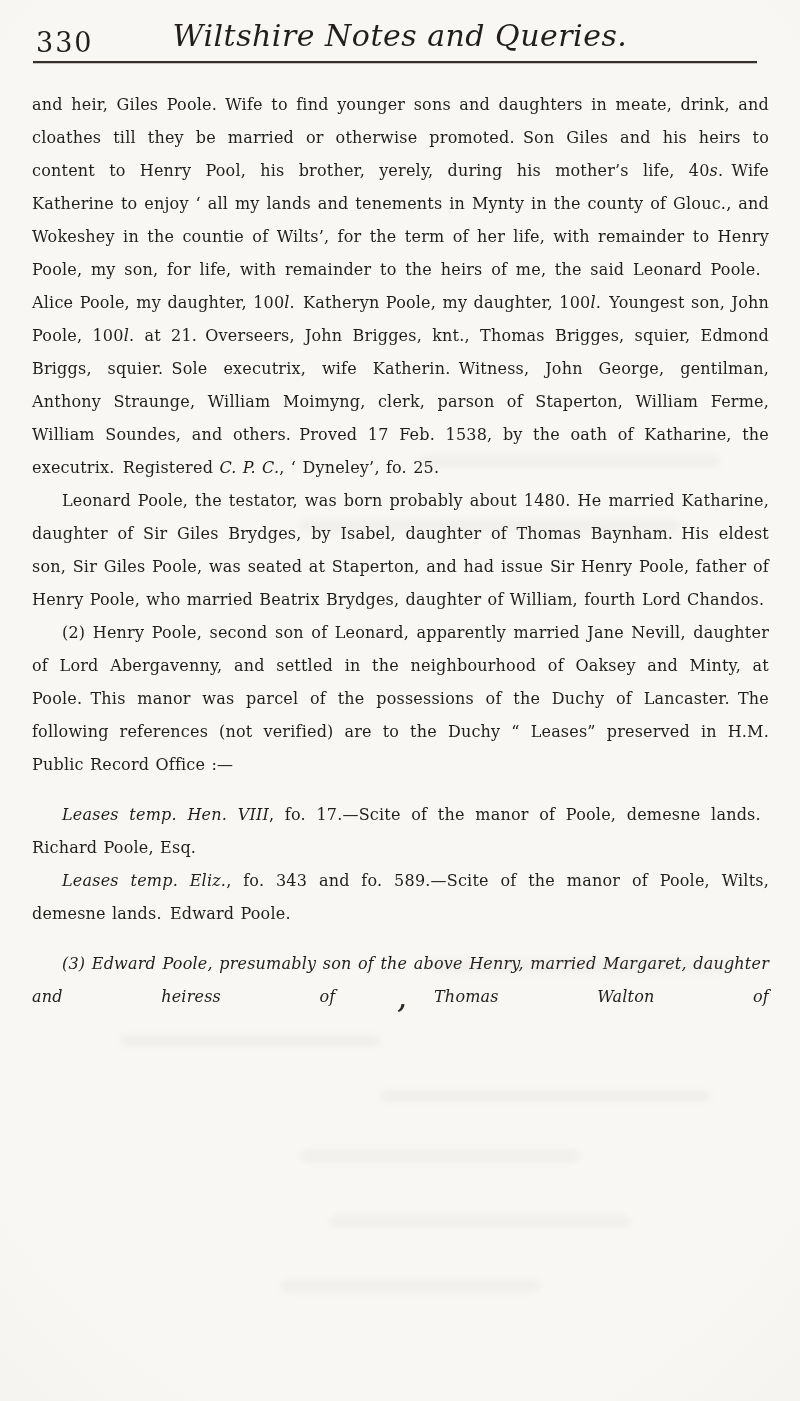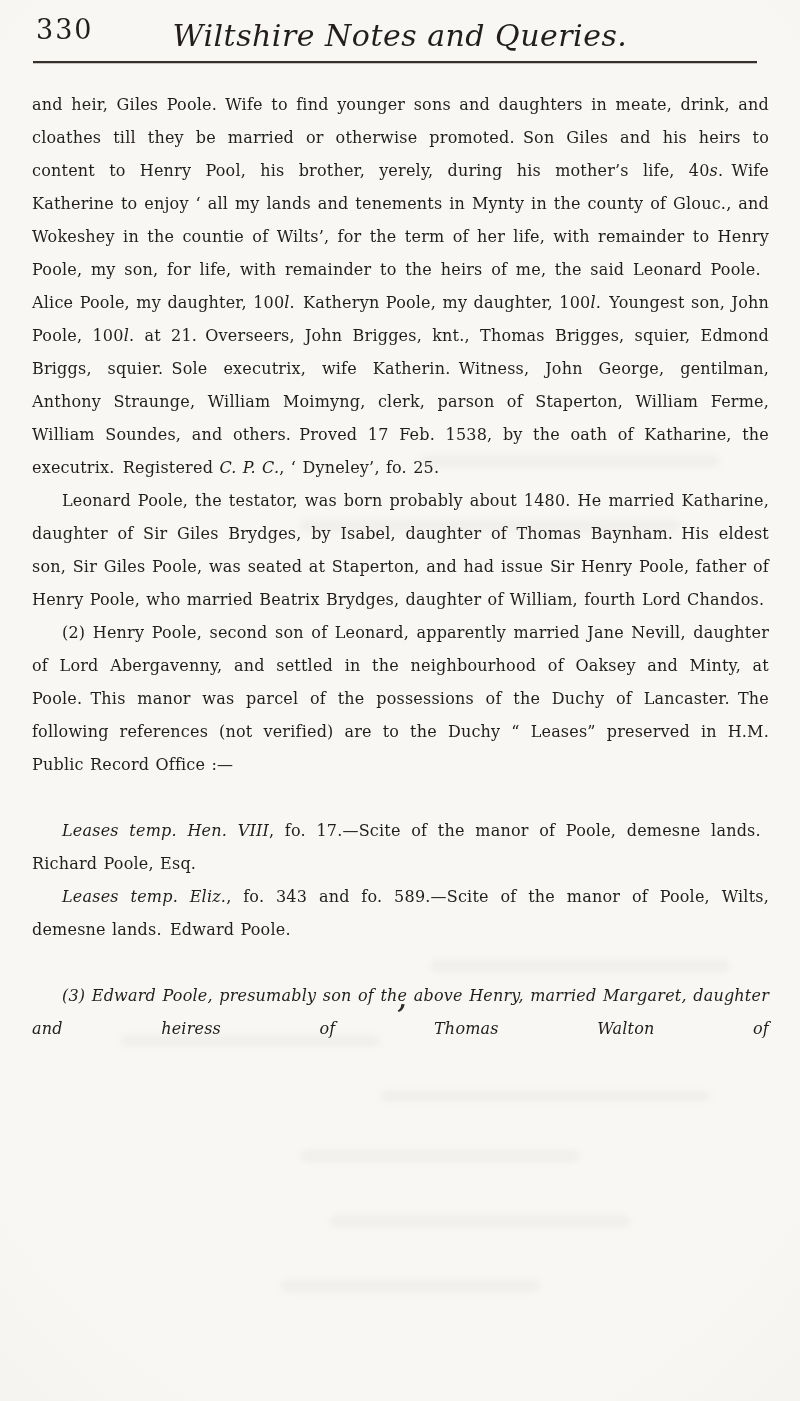--- a/index.html
+++ b/index.html
@@ -10,21 +10,21 @@
   }
   .page {
     position: relative;
     width: 800px; height: 1401px;
     overflow: hidden;
     color: #211e1b;
     background: radial-gradient(ellipse 120% 100% at 50% 45%, #f8f7f4 55%, #f2f1ed 82%, #e9e7e2 100%);
   }
   .page-header { position: absolute; top: 14px; left: 0; width: 800px; height: 48px; }
   .page-number {
-    position: absolute; left: 36px; top: 0;
+    position: absolute; left: 36px; top: 13px;
     font-size: 27px; letter-spacing: 2px;
   }
   .running-title {
     position: absolute; left: 50%; top: 4px; transform: translateX(-50%);
     font-style: italic; font-size: 30px; white-space: nowrap; letter-spacing: 0.5px;
   }
   .header-rule {
     position: absolute; top: 61px; left: 33px; width: 724px; height: 2px;
     background: #35302b;
     box-shadow: 0 1px 0 rgba(53,48,43,0.25);
@@ -36,21 +36,21 @@
     margin: 0;
     font-size: 16px;
     line-height: 33px;
     text-align: justify;
     text-indent: 0;
     letter-spacing: 0.2px;
     word-spacing: 1px;
     hyphens: none;
   }
   .indented { text-indent: 30px; }
-  .gap-before { margin-top: 33px; }
+  .gap-before { margin-top: 17px; }
   .justify-last { text-align-last: justify; font-style: italic; }
   .it { font-style: italic; }
   .sup { font-style: italic; vertical-align: super; font-size: 0.62em; line-height: 0; }
   .ink-artifact {
     position: absolute; left: 398px; top: 976px;
     font-size: 34px; color: #2f2b26; transform: rotate(6deg);
     pointer-events: none;
   }
   .smudge {
     position: absolute; height: 12px;

